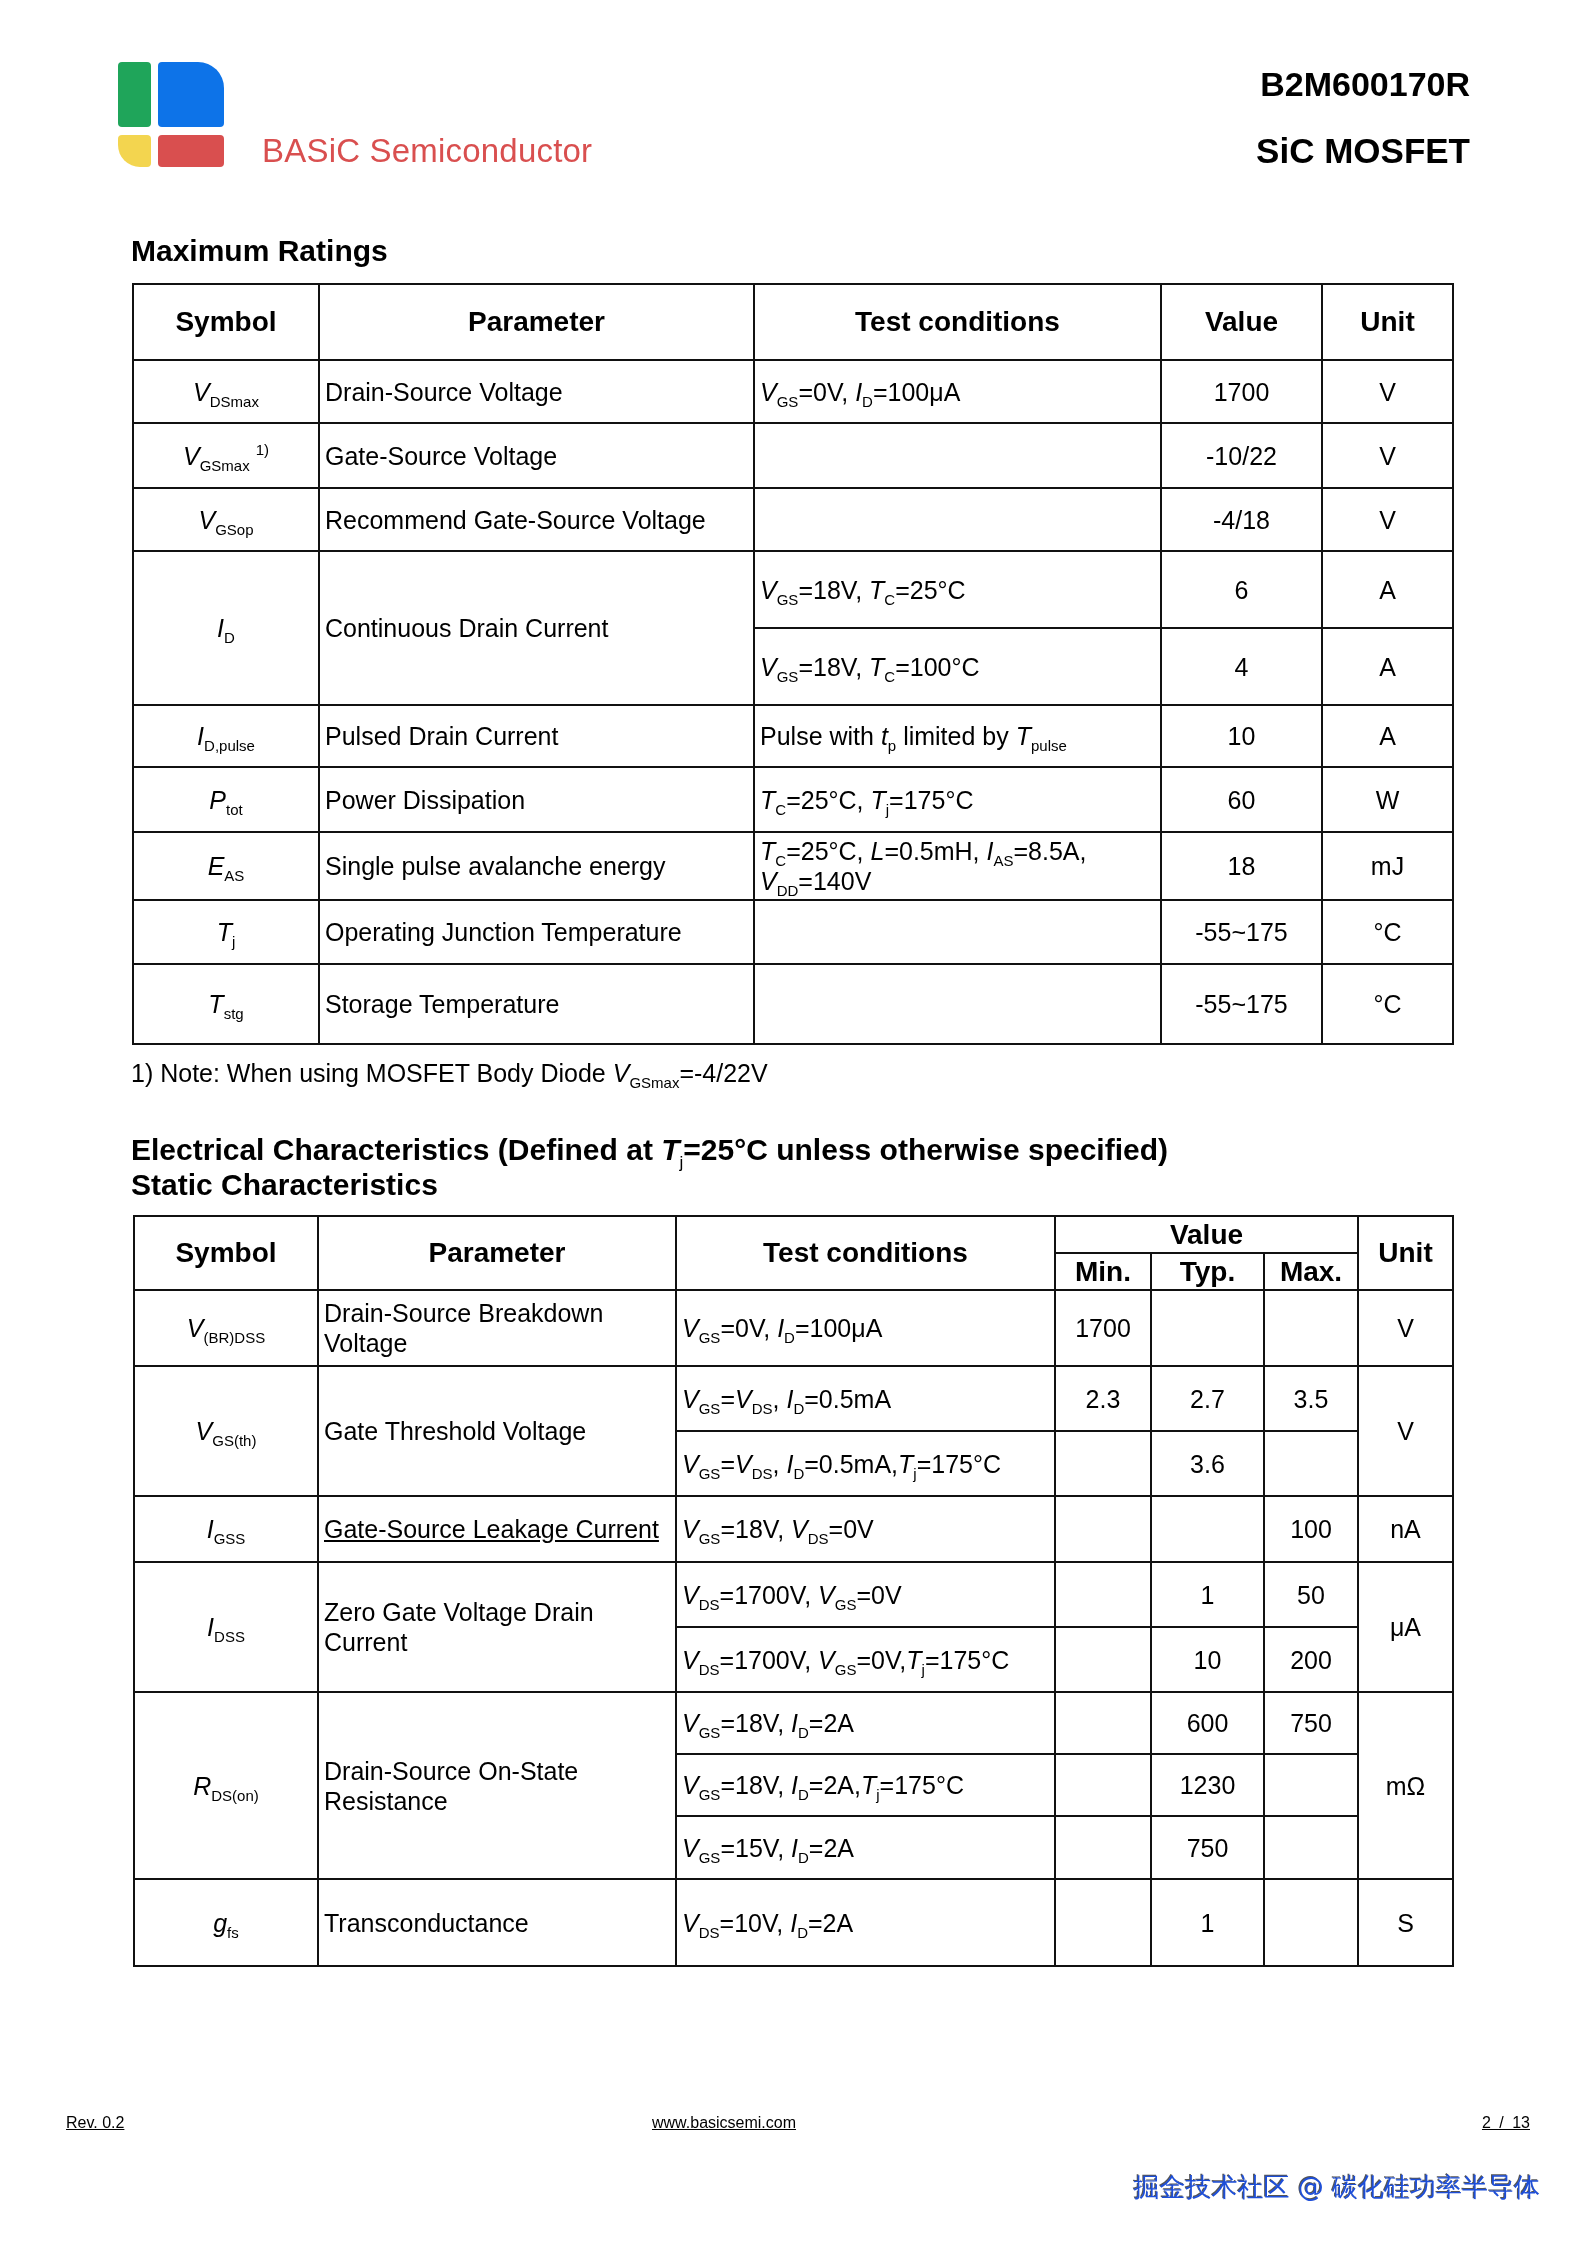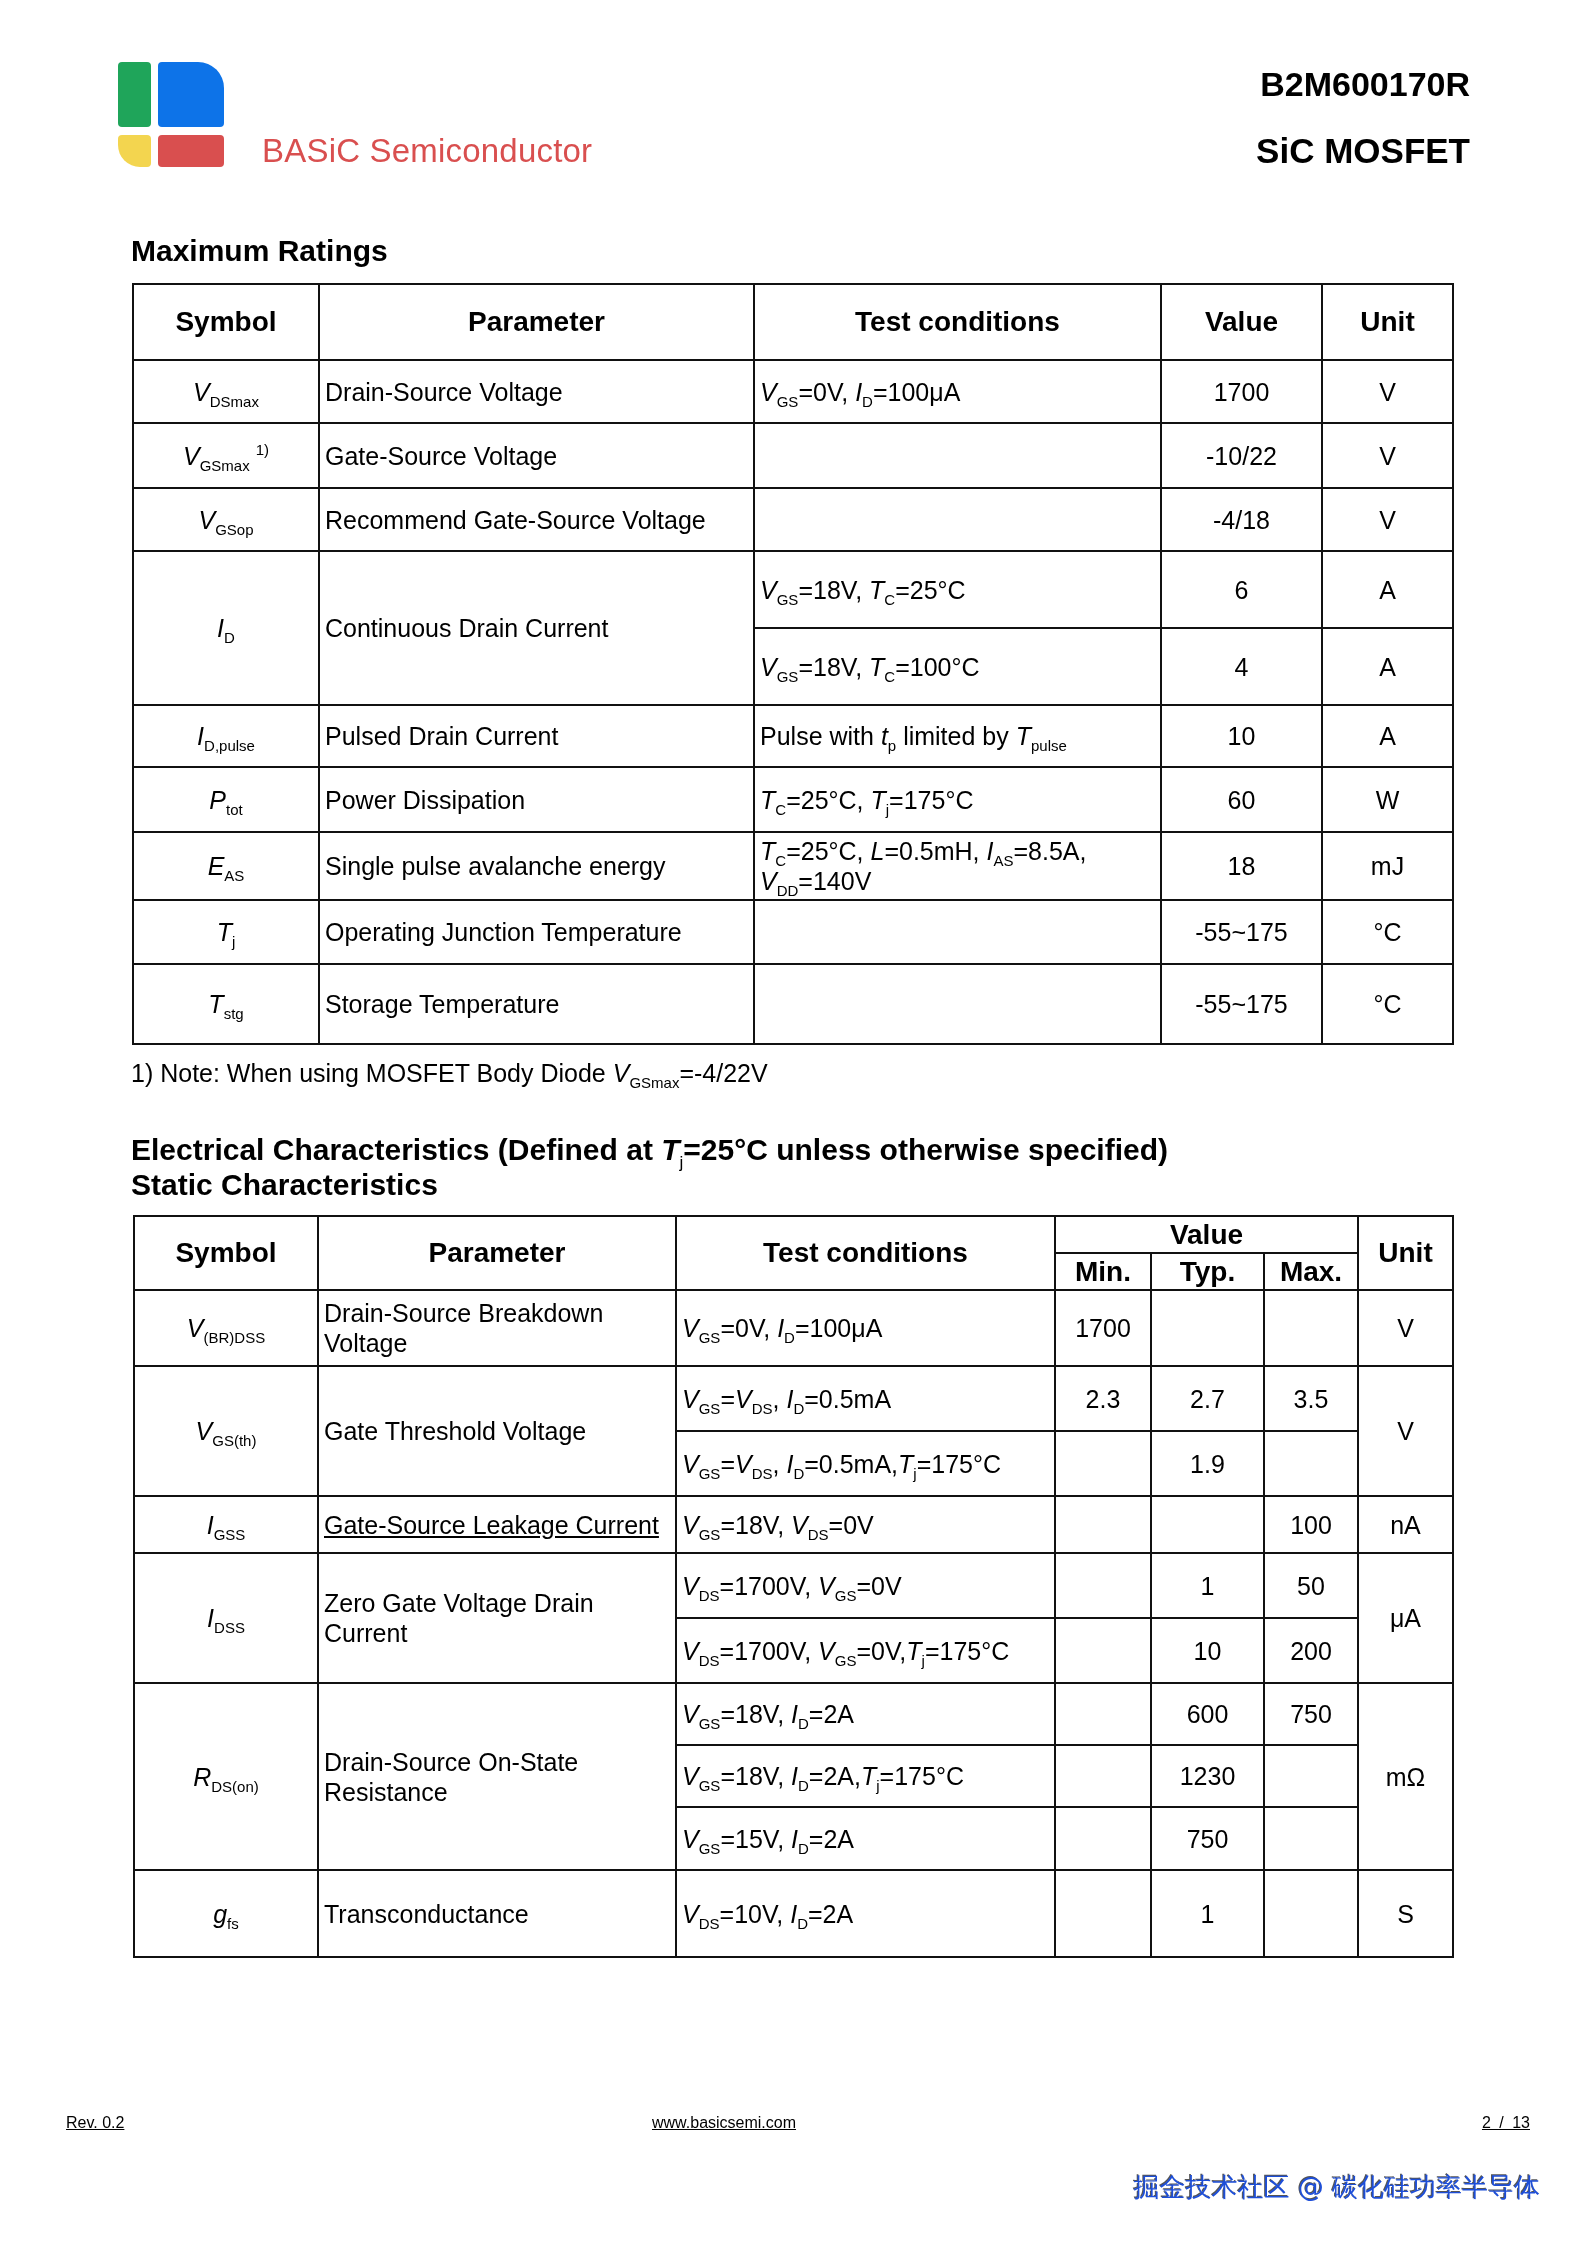--- a/index.html
+++ b/index.html
@@ -196,25 +196,25 @@
     <td class="l" rowspan="2">Gate Threshold Voltage</td>
     <td class="l cond"><i>V</i><sub>GS</sub>=<i>V</i><sub>DS</sub>, <i>I</i><sub>D</sub>=0.5mA</td>
     <td class="c">2.3</td>
     <td class="c">2.7</td>
     <td class="c">3.5</td>
     <td class="c" rowspan="2">V</td>
   </tr>
   <tr style="height:65px">
     <td class="l cond"><i>V</i><sub>GS</sub>=<i>V</i><sub>DS</sub>, <i>I</i><sub>D</sub>=0.5mA,<i>T</i><sub>j</sub>=175°C</td>
     <td class="c"></td>
-    <td class="c">1.9</td>
-    <td class="c"></td>
-  </tr>
-
-  <tr style="height:57px">
+    <td class="c">3.6</td>
+    <td class="c"></td>
+  </tr>
+
+  <tr style="height:66px">
     <td class="c sym"><span>I</span><sub>GSS</sub></td>
     <td class="l" style="white-space:nowrap;text-decoration:underline;">Gate-Source Leakage Current</td>
     <td class="l cond"><i>V</i><sub>GS</sub>=18V, <i>V</i><sub>DS</sub>=0V</td>
     <td class="c"></td>
     <td class="c"></td>
     <td class="c">100</td>
     <td class="c">nA</td>
   </tr>
 
   <tr style="height:65px">

